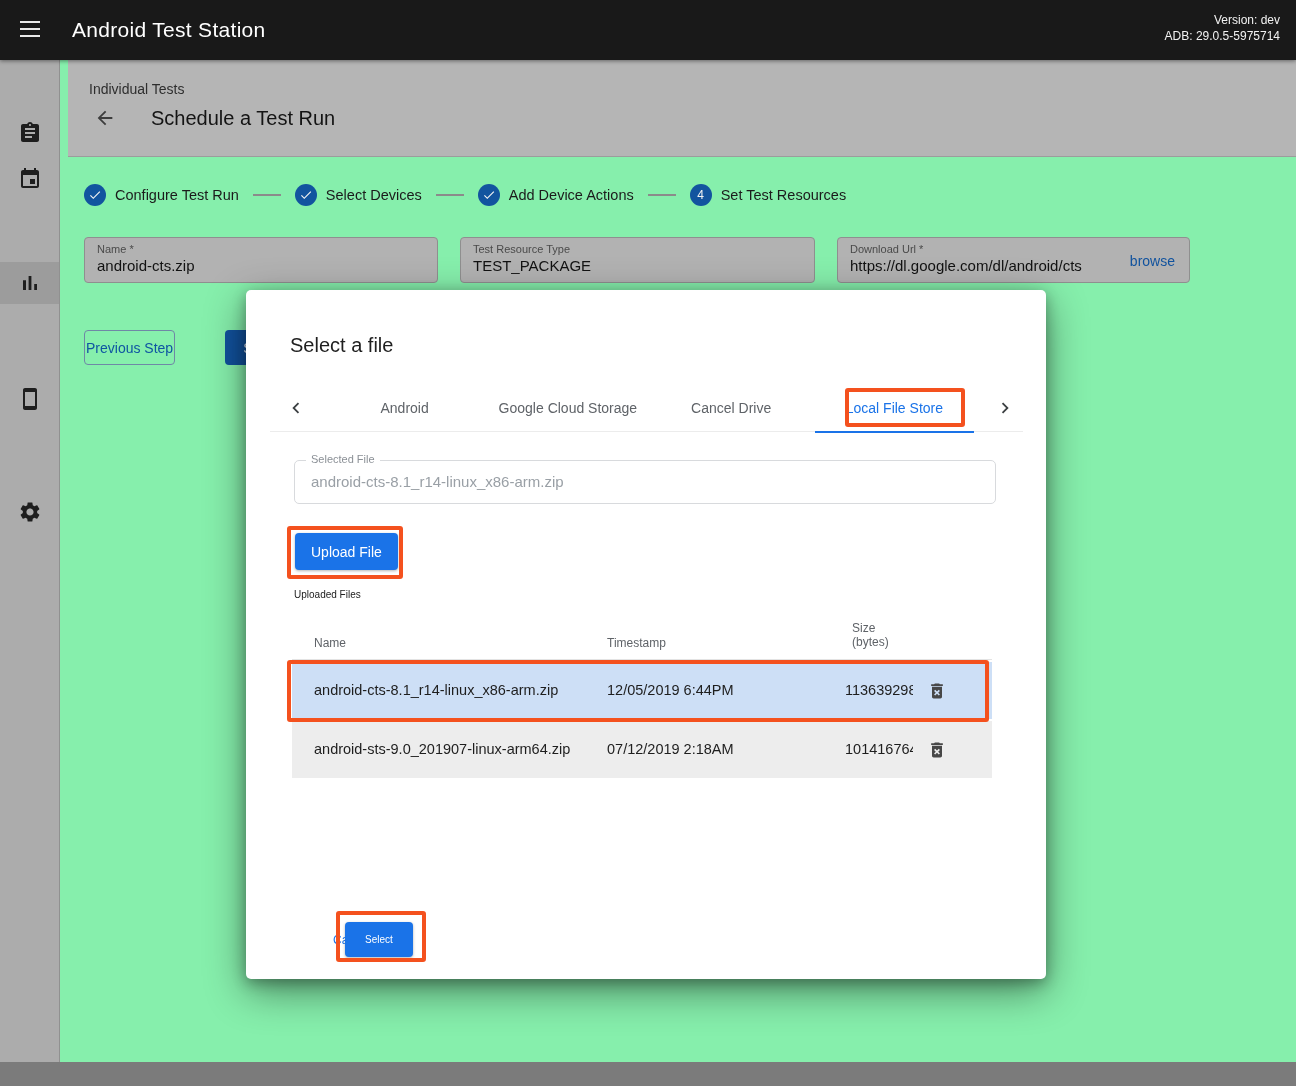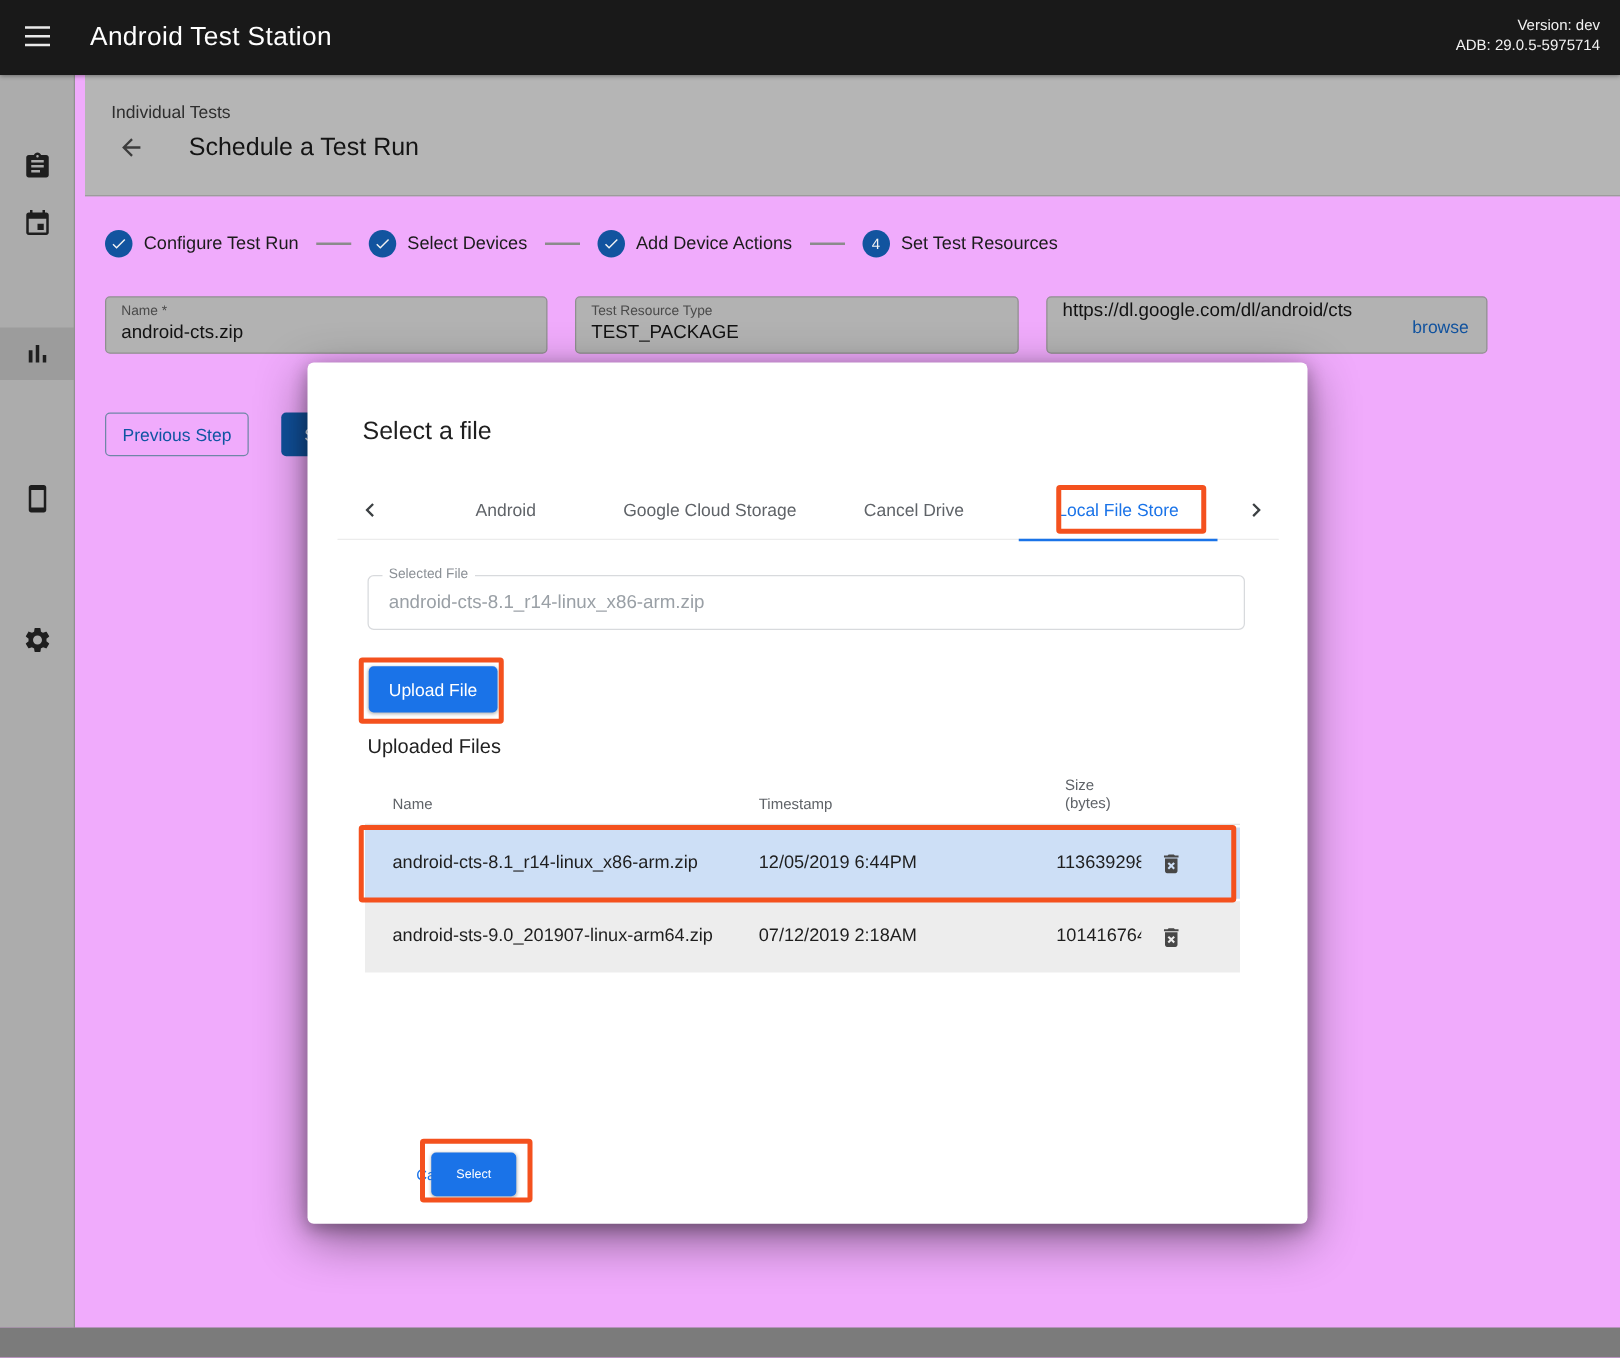--- a/index.html
+++ b/index.html
@@ -1,17 +1,17 @@
 <!DOCTYPE html>
 <html><head>
 <meta charset="utf-8">
 <style>
   * { margin:0; padding:0; box-sizing:border-box; }
   body { background:#6e6e6e; font-family:"Liberation Sans", sans-serif; }
-  .screen { position:relative; width:1296px; height:1086px; overflow:hidden; background:#f0abfc; }
+  .screen { position:relative; width:1296px; height:1086px; overflow:hidden; background:#86efac; }
 
   
   .topbar { position:absolute; left:0; top:0; width:1296px; height:60px; background:#191919;
             z-index:5; box-shadow:0 1px 4px rgba(0,0,0,.45); }
   .hamburger { position:absolute; left:20px; top:21px; width:22px; height:18px; cursor:pointer; }
   .hamburger span { display:block; width:20px; height:2px; background:#e9e9e9; margin:0 0 5px 0; }
   .app-title { position:absolute; left:72px; top:0; line-height:60px; font-size:21px; color:#ffffff; letter-spacing:.3px; }
   .build-info { position:absolute; right:16px; top:12px; text-align:right; font-size:12px; color:#f2f2f2; line-height:16px; }
 
   
@@ -40,21 +40,21 @@
   .field { position:absolute; top:237px; height:46px; background:#b2b2b2; border:1px solid #8f8f8f; border-radius:4px; cursor:text; }
   .field .flabel { display:block; padding:5px 12px 0 12px; font-size:11px; color:#4a4a4a; }
   .field .fvalue { display:block; padding:2px 12px 0 12px; font-size:15px; color:#121212; white-space:nowrap; overflow:hidden; }
   .f-name { left:84px; width:354px; }
   .f-type { left:460px; width:355px; }
   .f-url  { left:837px; width:353px; }
   .f-url .fvalue { padding-right:78px; }
   .browse-link { position:absolute; right:14px; top:15px; font-size:14px; font-weight:500; color:#10529e; background:none; border:none; cursor:pointer; }
 
   
-  .prev-btn { position:absolute; left:84px; top:330px; height:35px; padding:0 13px; background:transparent;
+  .prev-btn { position:absolute; left:84px; top:330px; height:35px; padding:0 1px; background:transparent;
               border:1px solid #6f87a6; border-radius:4px; color:#0f55a2; font-size:14px; font-weight:500; cursor:pointer; }
   .obscured-btn { position:absolute; left:225px; top:330px; width:46px; height:35px; background:#11519c; border:none;
                   border-radius:4px; color:#e8eef7; font-size:14px; font-weight:500; cursor:pointer; }
 
   .bottom-strip { position:absolute; left:0; top:1062px; width:1296px; height:24px; background:#7b7b7b; }
 
   
   .dialog { position:absolute; left:246px; top:290px; width:800px; height:689px; background:#ffffff; border-radius:5px;
             box-shadow:0 12px 40px rgba(0,0,0,.45), 0 4px 14px rgba(0,0,0,.3); z-index:20; }
   .dlg-title { position:absolute; left:44px; top:44px; font-size:20px; font-weight:400; color:#1f1f1f; }
@@ -70,21 +70,21 @@
   .tab.active { color:#1a73e8; }
   .tab.active::after { content:""; position:absolute; left:2px; right:2px; bottom:-1px; height:2px; background:#1a73e8; }
 
   .selected-file { position:absolute; left:48px; top:170px; width:702px; height:44px; border:1px solid #d8dadd; border-radius:5px; cursor:text; }
   .sf-label { position:absolute; top:-8px; left:11px; background:#ffffff; padding:0 5px; font-size:11px; color:#8b9096; }
   .sf-value { display:block; line-height:42px; padding:0 16px; font-size:15px; color:#9aa0a6; white-space:nowrap; overflow:hidden; }
 
   .upload-btn { position:absolute; left:49px; top:243px; height:37px; padding:0 16px; background:#1a73e8; color:#ffffff;
                 font-size:14px; font-weight:500; border:none; border-radius:4px; box-shadow:0 1px 3px rgba(0,0,0,.3); cursor:pointer; }
 
-  .uploaded-title { position:absolute; left:48px; top:299px; font-size:16px; color:#212121; }
+  .uploaded-title { position:absolute; left:48px; top:299px; font-size:10px; color:#212121; }
 
   .ftable { position:absolute; left:46px; top:326px; width:700px; }
   .thead { position:relative; height:44px; font-size:12px; color:#5f6368; border-bottom:1px solid #e3e3e3; }
   .th-name { position:absolute; left:22px; bottom:9px; }
   .th-time { position:absolute; left:315px; bottom:9px; }
   .th-size { position:absolute; left:560px; top:5px; line-height:14px; }
   .th-size span { display:block; }
   .frow { position:relative; height:57px; margin-top:2px; background:#ededed; font-size:14.5px; color:#1e1e1e; cursor:pointer; }
   .frow.selected { background:#cddff6; }
   .c-name { position:absolute; left:22px; line-height:57px; white-space:nowrap; }
@@ -200,20 +200,21 @@
 
   <div class="field f-name">
     <span class="flabel">Name *</span>
     <span class="fvalue">android-cts.zip</span>
   </div>
   <div class="field f-type">
     <span class="flabel">Test Resource Type</span>
     <span class="fvalue">TEST_PACKAGE</span>
   </div>
   <div class="field f-url">
+    <span class="flabel">Download Url *</span>
     <span class="fvalue">https://dl.google.com/dl/android/cts</span>
     <button class="browse-link">browse</button>
   </div>
 
   <button class="prev-btn">Previous Step</button>
   <button class="obscured-btn">S</button>
 
   <div class="bottom-strip"></div>
 
   <div class="dialog">

